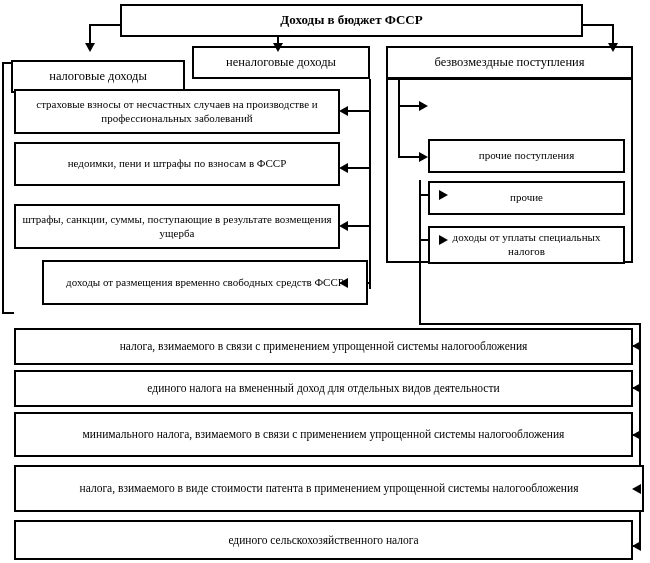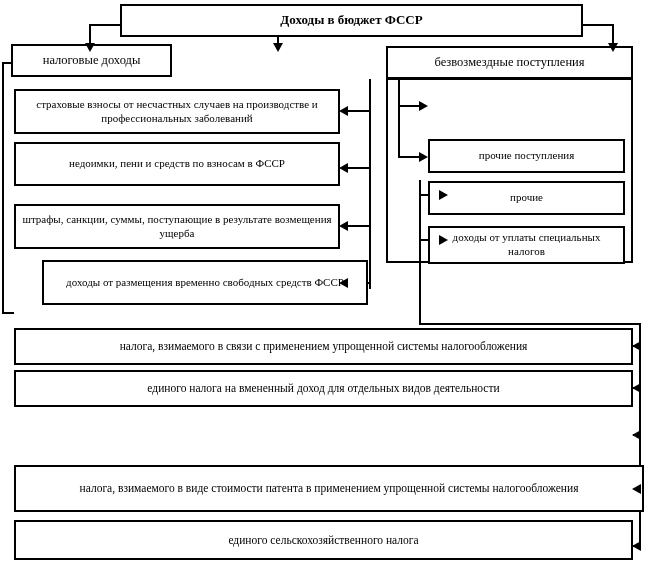--- a/index.html
+++ b/index.html
@@ -85,41 +85,44 @@
   <div class="ln v" style="left:89px; top:24px; height:21px;"></div>
   <div class="arrow down" style="left:85px; top:43px;"></div>
 
   <div class="ln v" style="left:277px; top:35px; height:10px;"></div>
   <div class="arrow down" style="left:273px; top:43px;"></div>
 
   <div class="ln h" style="left:581px; top:24px; width:33px;"></div>
   <div class="ln v" style="left:612px; top:24px; height:21px;"></div>
   <div class="arrow down" style="left:608px; top:43px;"></div>
 
-  <div class="box cat-box" style="left:11px; top:44px; width:161px; height:33px;">
+  <div class="box cat-box" style="left:11px; top:60px; width:174px; height:33px;">
     <span>налоговые доходы</span>
   </div>
 
+  <div class="box cat-box" style="left:192px; top:46px; width:178px; height:33px;">
+    <span>неналоговые доходы</span>
+  </div>
 
   <div class="box cat-box" style="left:386px; top:46px; width:247px; height:33px;">
     <span>безвозмездные поступления</span>
   </div>
 
   <div class="container-box" style="left:386px; top:78px; width:247px; height:185px;"></div>
 
   <div class="ln v" style="left:2px; top:62px; height:252px;"></div>
   <div class="ln h" style="left:2px; top:62px; width:11px;"></div>
   <div class="ln h" style="left:2px; top:312px; width:12px;"></div>
 
   <div class="box item-box" style="left:14px; top:89px; width:326px; height:45px;">
     <span>страховые взносы от несчастных случаев на производстве и профессиональных заболеваний</span>
   </div>
 
   <div class="box item-box" style="left:14px; top:142px; width:326px; height:44px;">
-    <span>недоимки, пени и средств по взносам в ФССР</span>
+    <span>недоимки, пени и штрафы по взносам в ФССР</span>
   </div>
 
   <div class="box item-box" style="left:14px; top:204px; width:326px; height:45px;">
     <span>штрафы, санкции, суммы, поступающие в результате возмещения ущерба</span>
   </div>
 
   <div class="box item-box" style="left:14px; top:260px; width:326px; height:45px;margin-left:28px;">
     <span>доходы от размещения временно свободных средств ФССР</span>
   </div>
 
@@ -174,20 +177,23 @@
   </div>
   <div class="ln h" style="left:633px; top:345px; width:7px;"></div>
   <div class="arrow left" style="left:632px; top:341px;"></div>
 
   <div class="box wide-box" style="left:14px; top:370px; width:619px; height:37px;">
     <span>единого налога на вмененный доход для отдельных видов деятельности</span>
   </div>
   <div class="ln h" style="left:633px; top:387px; width:7px;"></div>
   <div class="arrow left" style="left:632px; top:383px;"></div>
 
+  <div class="box wide-box" style="left:14px; top:412px; width:619px; height:45px;">
+    <span>минимального налога, взимаемого в связи с применением упрощенной системы налогообложения</span>
+  </div>
   <div class="ln h" style="left:633px; top:434px; width:7px;"></div>
   <div class="arrow left" style="left:632px; top:430px;"></div>
 
   <div class="box wide-box" style="left:14px; top:465px; width:630px; height:47px;">
     <span>налога, взимаемого в виде стоимости патента в применением упрощенной системы налогообложения</span>
   </div>
   <div class="ln h" style="left:633px; top:488px; width:7px;"></div>
   <div class="arrow left" style="left:632px; top:484px;"></div>
 
   <div class="box wide-box" style="left:14px; top:520px; width:619px; height:40px;">

